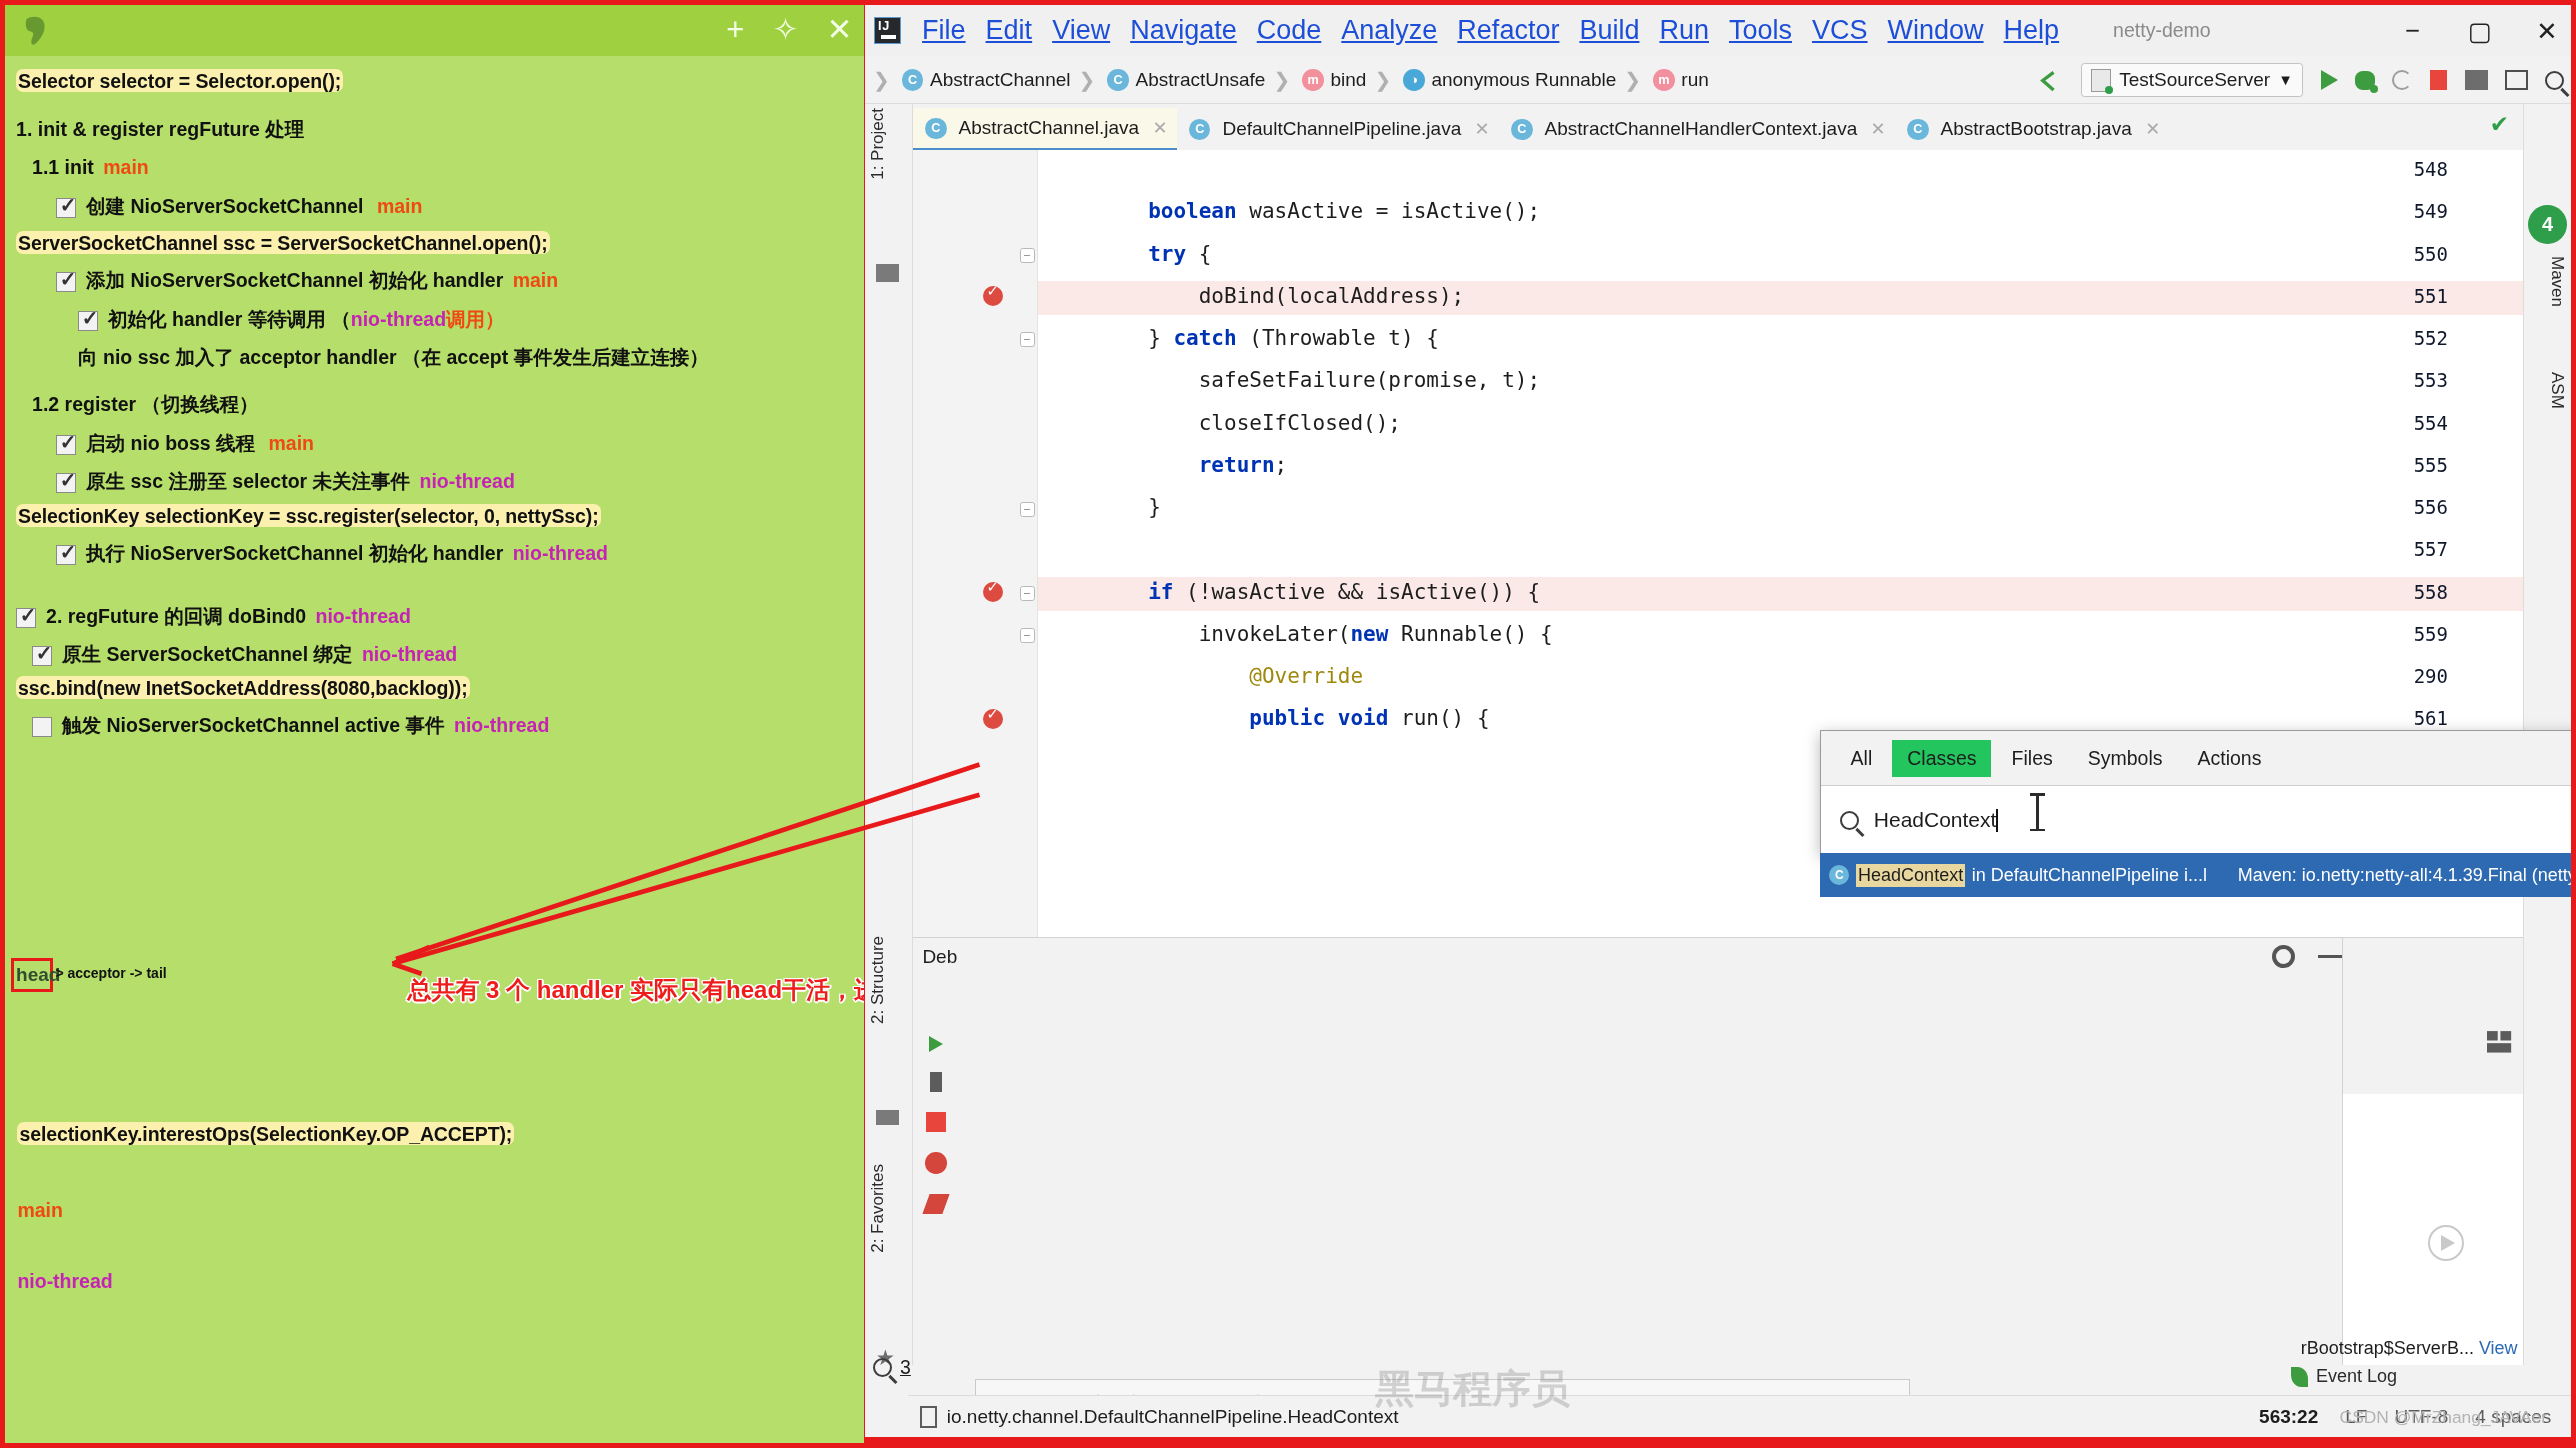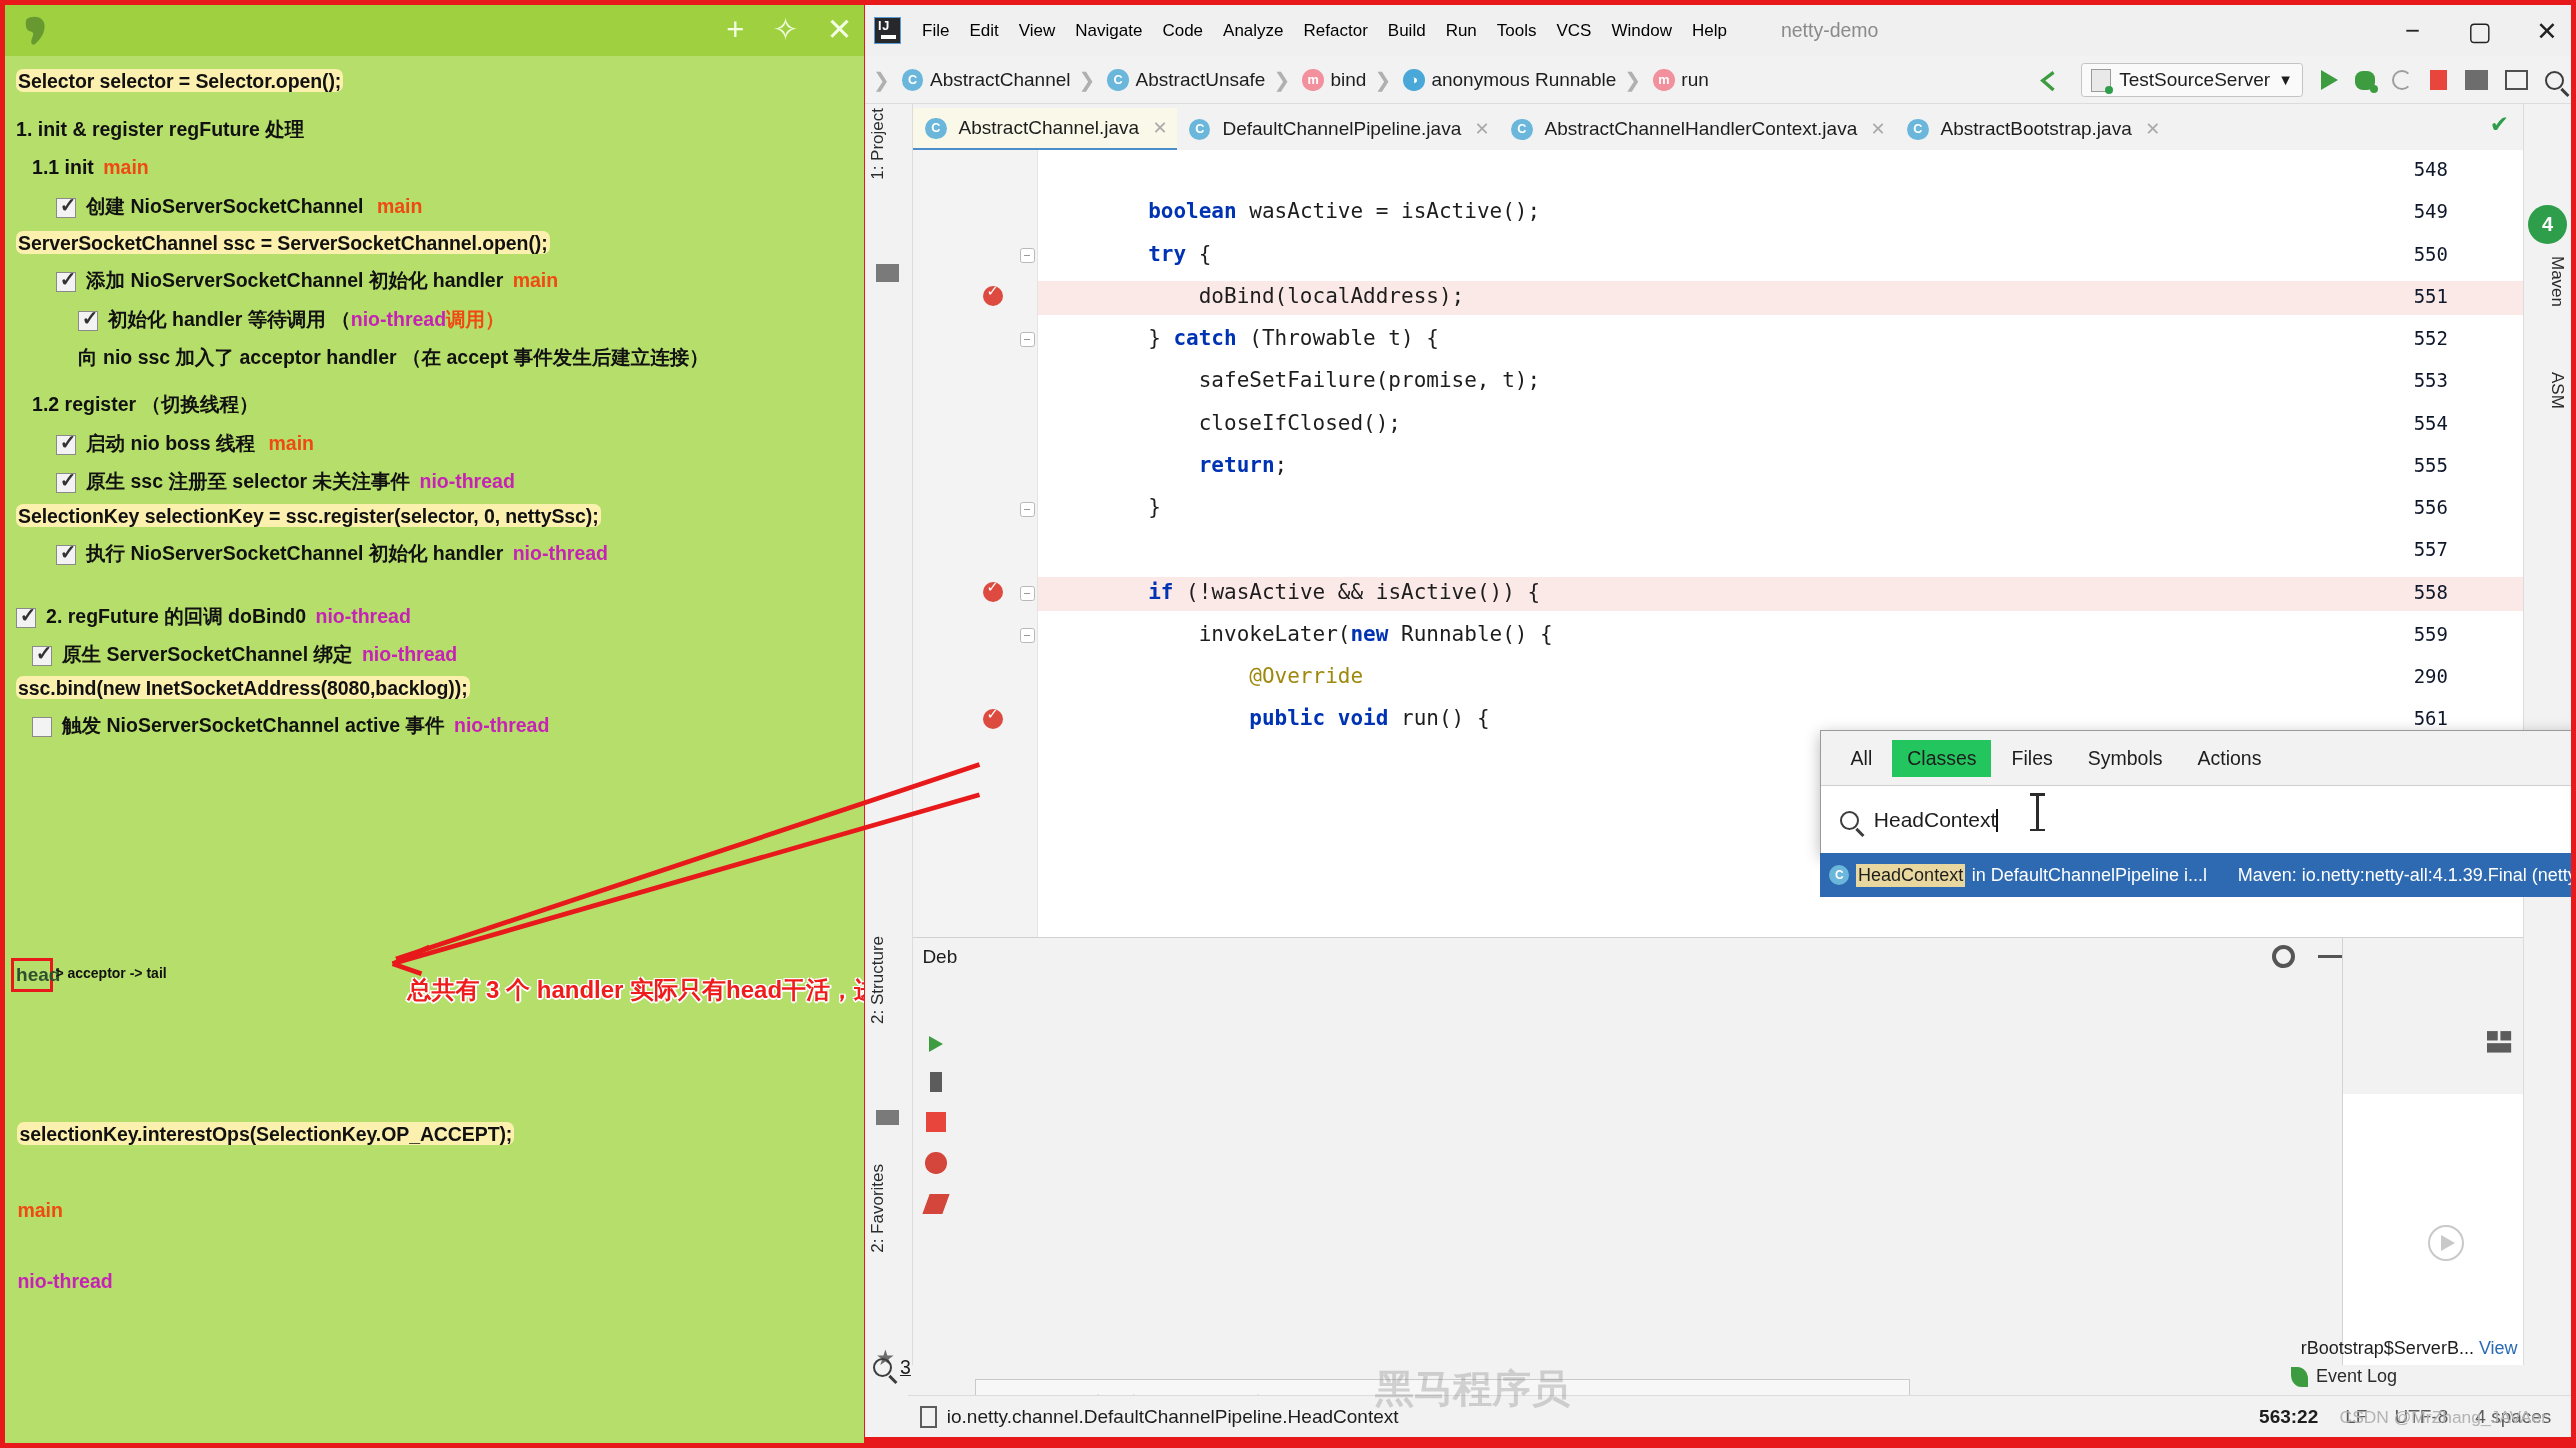--- a/index.html
+++ b/index.html
@@ -58,21 +58,21 @@
 
   
   #menubar { position:relative; height:51px; background:#f0f0f0;
              display:flex; align-items:center; }
   #ij-logo { width:27px; height:27px; margin:0 10.7px 0 9.4px; background:#27282c;
              border:1.3px solid #5b9bd5; position:relative; flex:none; }
   #ij-logo::before { content:"IJ"; position:absolute; left:2.7px; top:0.7px;
              color:#fff; font-size:12.7px; font-weight:bold; letter-spacing:0.7px; }
   #ij-logo::after { content:""; position:absolute; left:5.4px; bottom:4.7px;
              width:14.8px; height:3.4px; background:#fff; }
-  .menu-item { font-size:17px; color:#000000; padding:0 10px; cursor:default; }
+  .menu-item { font-size:27px; color:#1d4ed8; padding:0 10px; cursor:default;text-decoration:underline; }
   #proj-name { font-size:19.5px; color:#8a8a8a; margin-left:44px; }
   #win-ctrl { position:absolute; right:10.7px; top:0; height:51px; display:flex;
               align-items:center; gap:40px; }
   .wc { font-size:25.5px; color:#222; width:27px; text-align:center; cursor:default; }
 
   
   #navbar { position:relative; height:48px; background:#f2f2f2;
             display:flex; align-items:center; border-bottom:0.7px solid #dcdcdc; }
   .crumb { display:flex; align-items:center; font-size:19px; color:#1d1d1d;
            margin-left:2.7px; }

